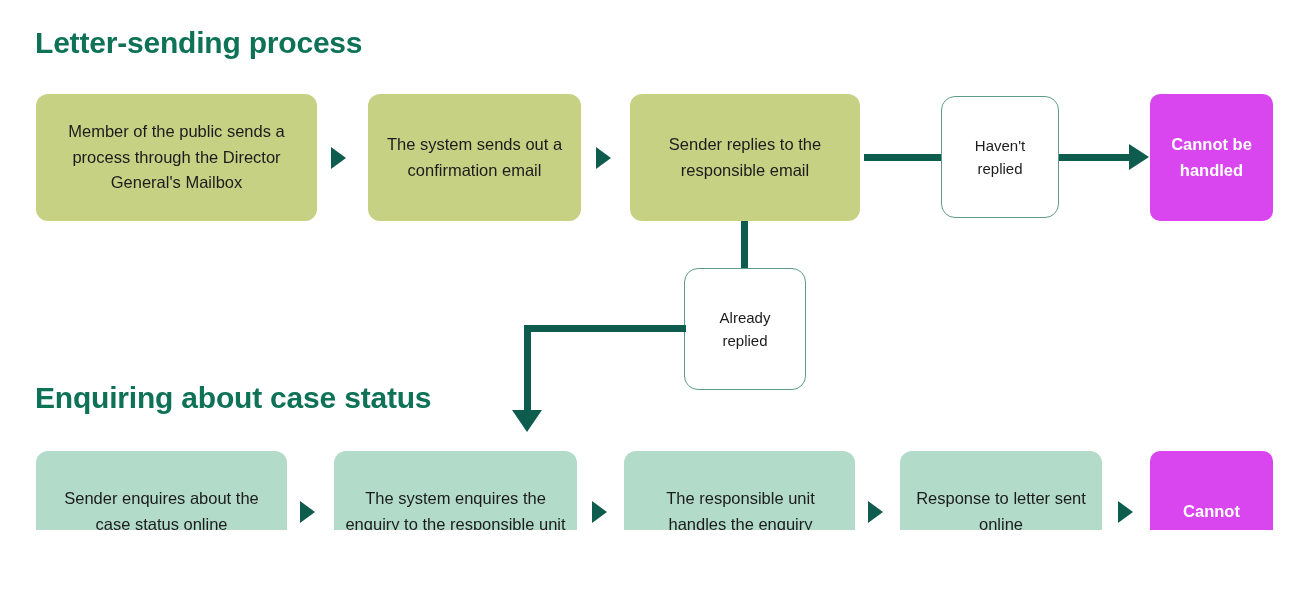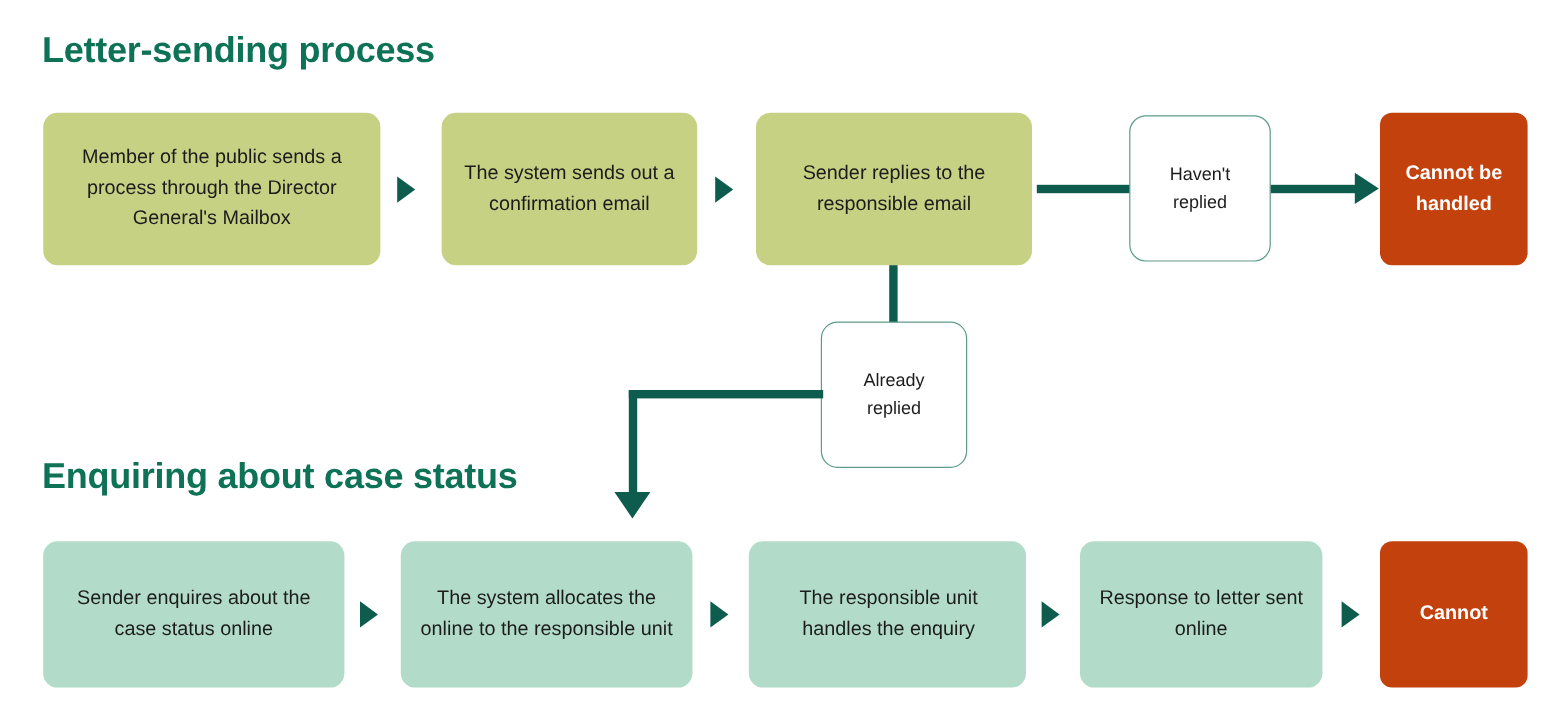--- a/index.html
+++ b/index.html
@@ -6,21 +6,21 @@
     margin: 0;
     padding: 0;
     background: #ffffff;
   }
   body {
     font-family: "Liberation Sans", sans-serif;
   }
   .canvas {
     position: relative;
     width: 1306px;
-    height: 602px;
+    height: 530px;
     background: #ffffff;
     overflow: hidden;
     border-radius: 13px;
   }
 
   
   .section-title {
     position: absolute;
     color: #0e7257;
     font-size: 30px;
@@ -42,21 +42,21 @@
     text-align: center;
     border-radius: 12px;
     padding: 6px 10px;
     font-size: 16.5px;
     line-height: 1.55;
     color: #1c1c1c;
   }
   .box.olive { background: #c7d184; }
   .box.mint  { background: #b2dcc9; }
   .box.orange {
-    background: #c2410c;
+    background: #d946ef;
     color: #ffffff;
     font-weight: bold;
     border-radius: 10px;
   }
   .box.decision {
     background: #ffffff;
     border: 1px solid #5d9c8b;
     border-radius: 14px;
     font-size: 15px;
   }
@@ -133,21 +133,21 @@
 
   <div class="vline" style="left:524px; top:325px; height:89px;"></div>
   <div class="arrow-down" style="left:512px; top:410px;"></div>
 
   <div class="section-title" id="title-enquiring">Enquiring about case status</div>
 
   <div class="box mint" style="left:36px; top:451px; width:251px; height:122px;">Sender enquires about the case status online</div>
 
   <div class="tri" style="left:300px; top:501px;"></div>
 
-  <div class="box mint" style="left:334px; top:451px; width:243px; height:122px;">The system allocates the online to the responsible unit</div>
+  <div class="box mint" style="left:334px; top:451px; width:243px; height:122px;">The system enquires the enquiry to the responsible unit</div>
 
   <div class="tri" style="left:592px; top:501px;"></div>
 
   <div class="box mint" style="left:624px; top:451px; width:231px; height:122px;padding-left:12px;">The responsible unit handles the enquiry</div>
 
   <div class="tri" style="left:868px; top:501px;"></div>
 
   <div class="box mint" style="left:900px; top:451px; width:202px; height:122px;">Response to letter sent online</div>
 
   <div class="tri" style="left:1118px; top:501px;"></div>

